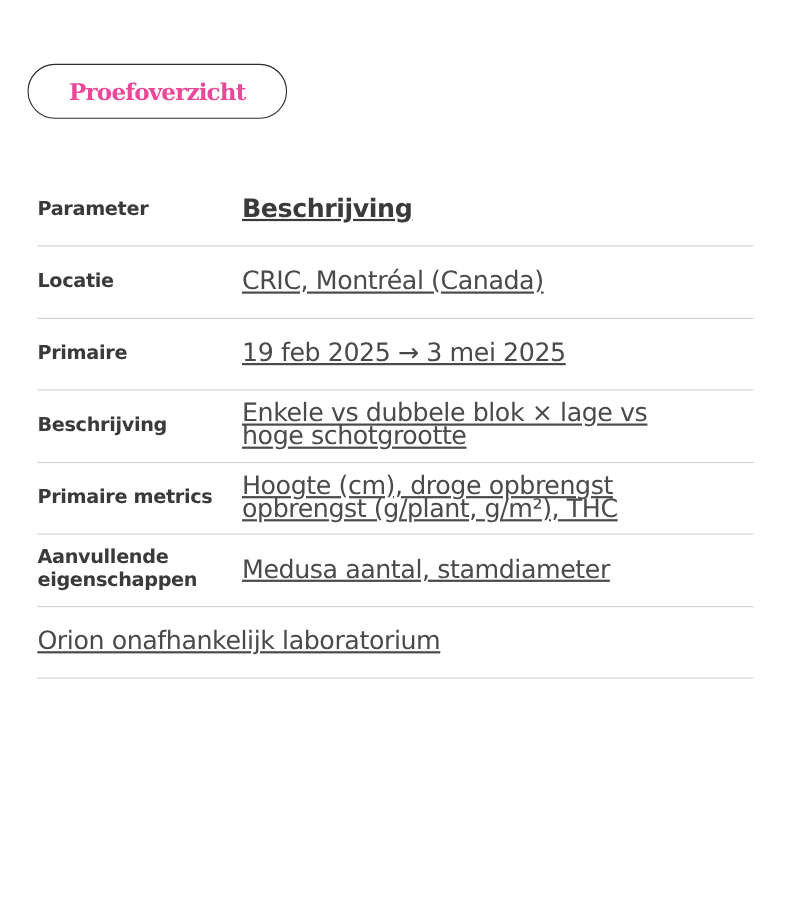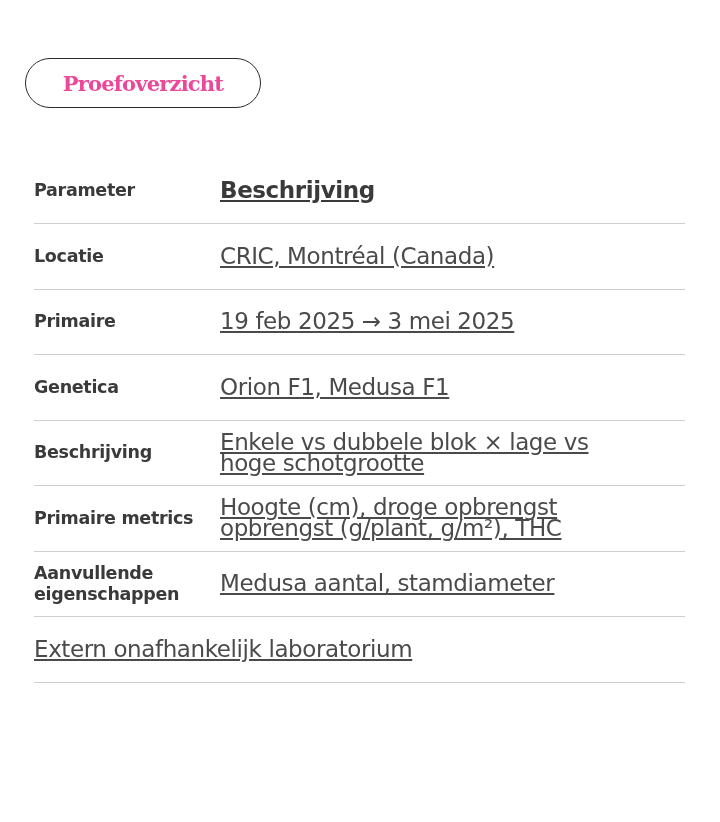--- a/index.html
+++ b/index.html
@@ -88,31 +88,27 @@
   </div>
   <div class="row">
     <div class="cell-param">Locatie</div>
     <div class="cell-desc">CRIC, Montréal (Canada)</div>
   </div>
   <div class="row">
     <div class="cell-param">Primaire</div>
     <div class="cell-desc">19 feb 2025 → 3 mei 2025</div>
   </div>
   <div class="row">
-    <div class="cell-param">Genetica</div>
-    <div class="cell-desc">Orion F1, Medusa F1</div>
-  </div>
-  <div class="row">
     <div class="cell-param">Beschrijving</div>
     <div class="cell-desc">Enkele vs dubbele blok × lage vs hoge schotgrootte</div>
   </div>
   <div class="row">
     <div class="cell-param">Primaire metrics</div>
     <div class="cell-desc">Hoogte (cm), droge opbrengst opbrengst (g/plant, g/m²), THC</div>
   </div>
   <div class="row">
     <div class="cell-param">Aanvullende eigenschappen</div>
     <div class="cell-desc">Medusa aantal, stamdiameter</div>
   </div>
   <div class="row">
-    <div class="cell-desc">Extern onafhankelijk laboratorium</div>
+    <div class="cell-desc">Orion onafhankelijk laboratorium</div>
   </div>
 </div>
 
 </body></html>

